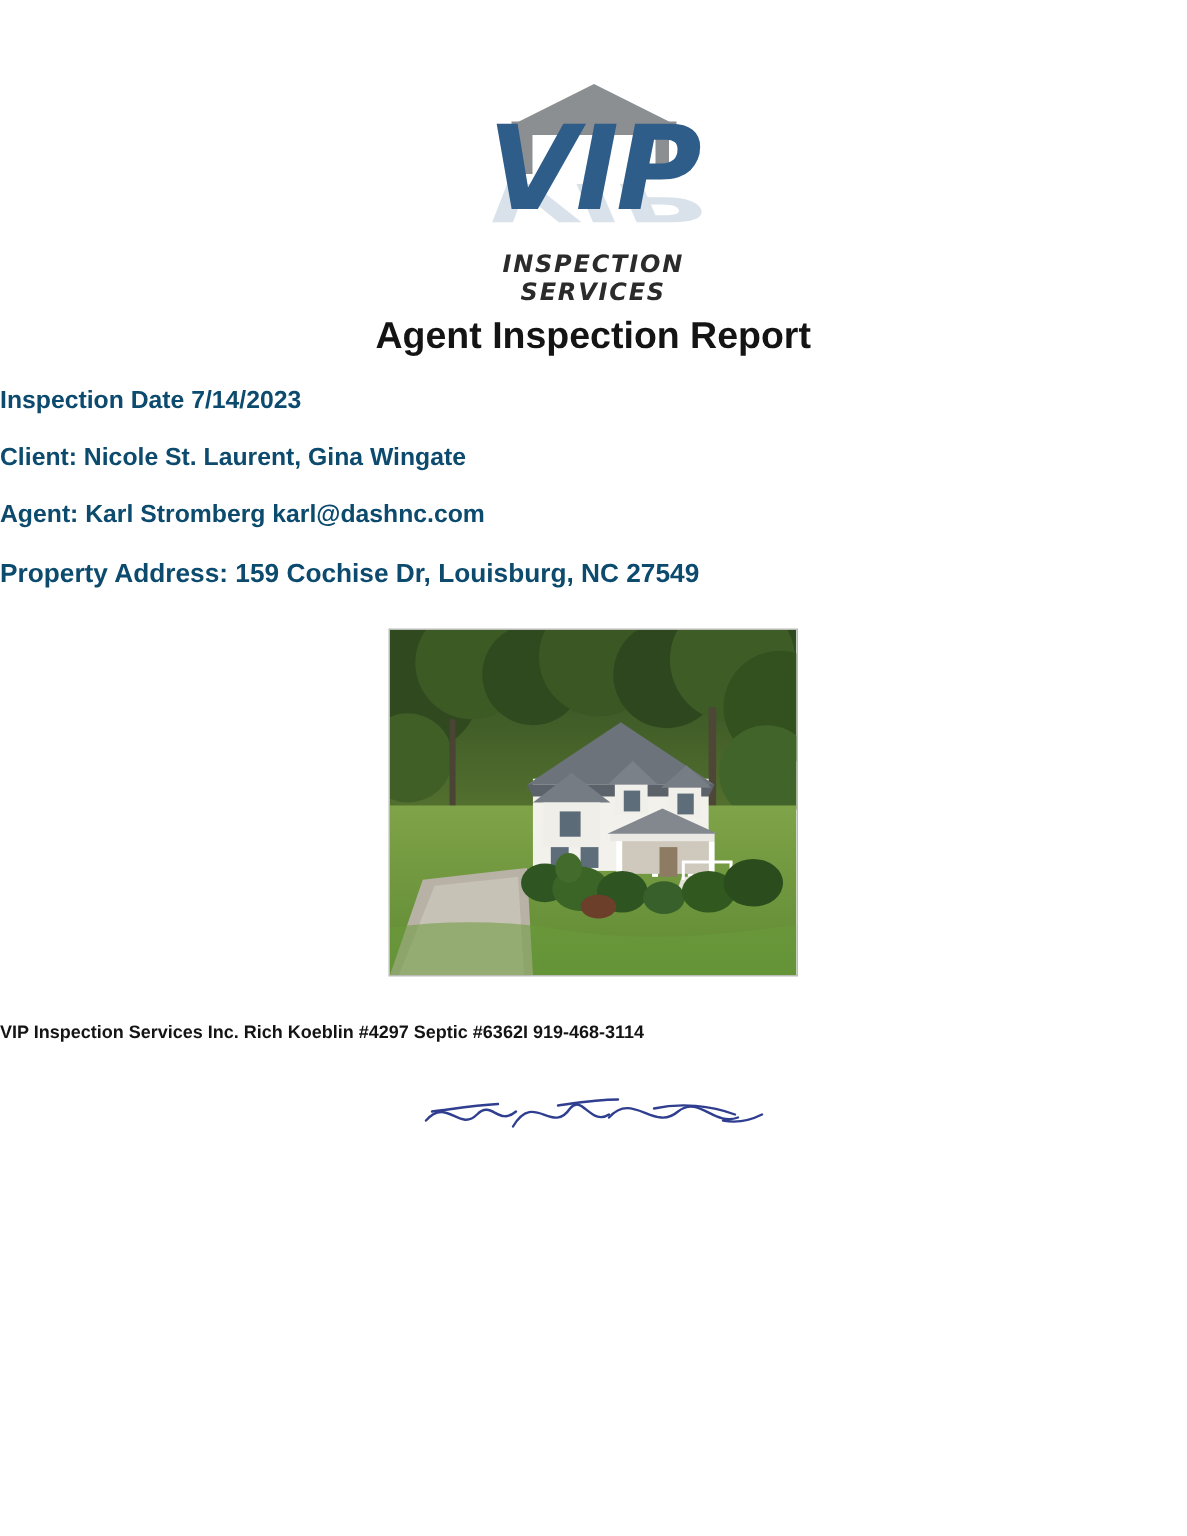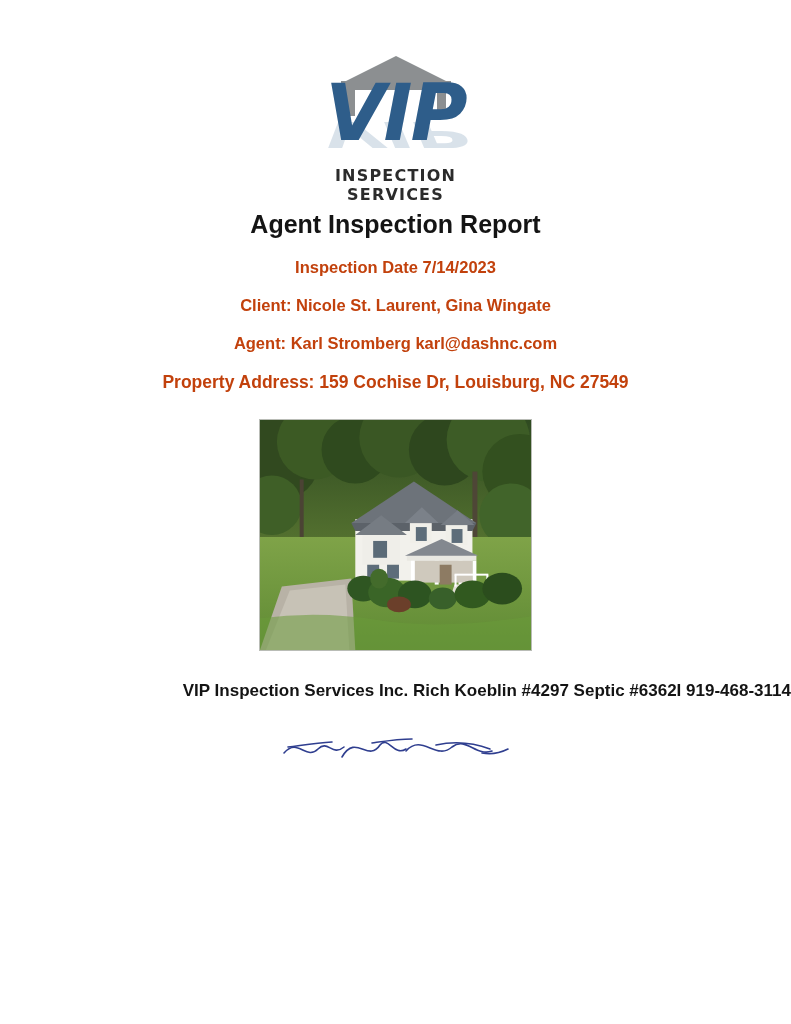--- a/index.html
+++ b/index.html
@@ -96,64 +96,64 @@
     position: absolute;
     top: 118px;
     left: 0;
     width: 200px;
     text-align: center;
     font-family: "DejaVu Sans", sans-serif;
     font-weight: bold;
     font-size: 16px;
     color: #2b2b2b;
     letter-spacing: 1.2px;
+    font-style: italic;
   }
 
   
   .title-main {
     text-align: center;
     font-size: 25px;
     font-weight: bold;
     color: #141414;
     margin-top: 52px;
   }
   .title-sub {
     text-align: center;
     font-size: 25px;
     font-weight: bold;
     color: #141414;
     margin-top: 22px;
   }
   .meta-line {
-    text-align: center;
     font-size: 16.5px;
     font-weight: bold;
-    color: #c2410c;
+    color: #0c4a6e;
     margin-top: 19px;
   }
   .meta-line.addr {
     font-size: 17.5px;
   }
 
   
   .photo-wrap {
     margin: 26px auto 0;
     width: 273px;
     height: 232px;
     position: relative;
     overflow: hidden;
     border: 1px solid #b9bcb6;
     box-sizing: border-box;
   }
   .photo-svg { display: block; width: 100%; height: 100%; }
 
   
   .footer-line {
-    text-align: right;
-    font-size: 17px;
+    text-align: left;
+    font-size: 12px;
     font-weight: bold;
     color: #141414;
     margin-top: 30px;
   }
   .signature {
     margin: 26px auto 0;
     width: 240px;
     height: 52px;
   }
   .signature svg { display: block; width: 100%; height: 100%; }

